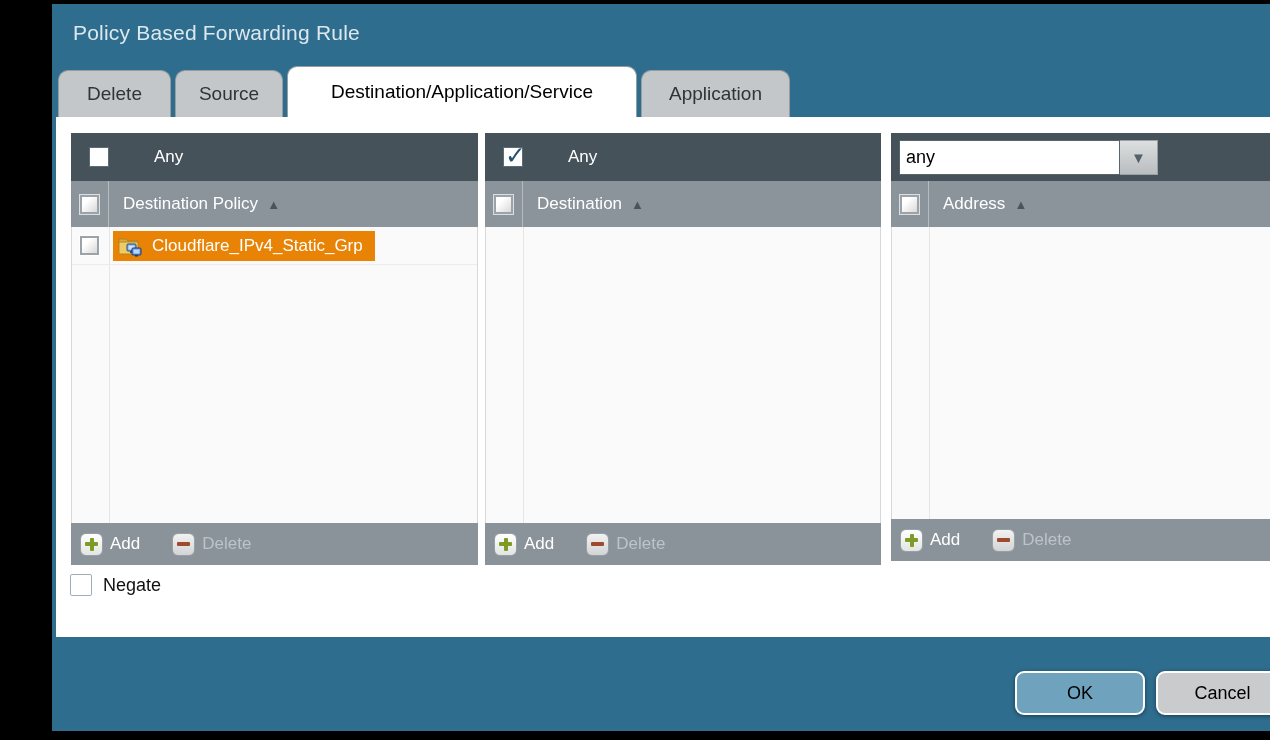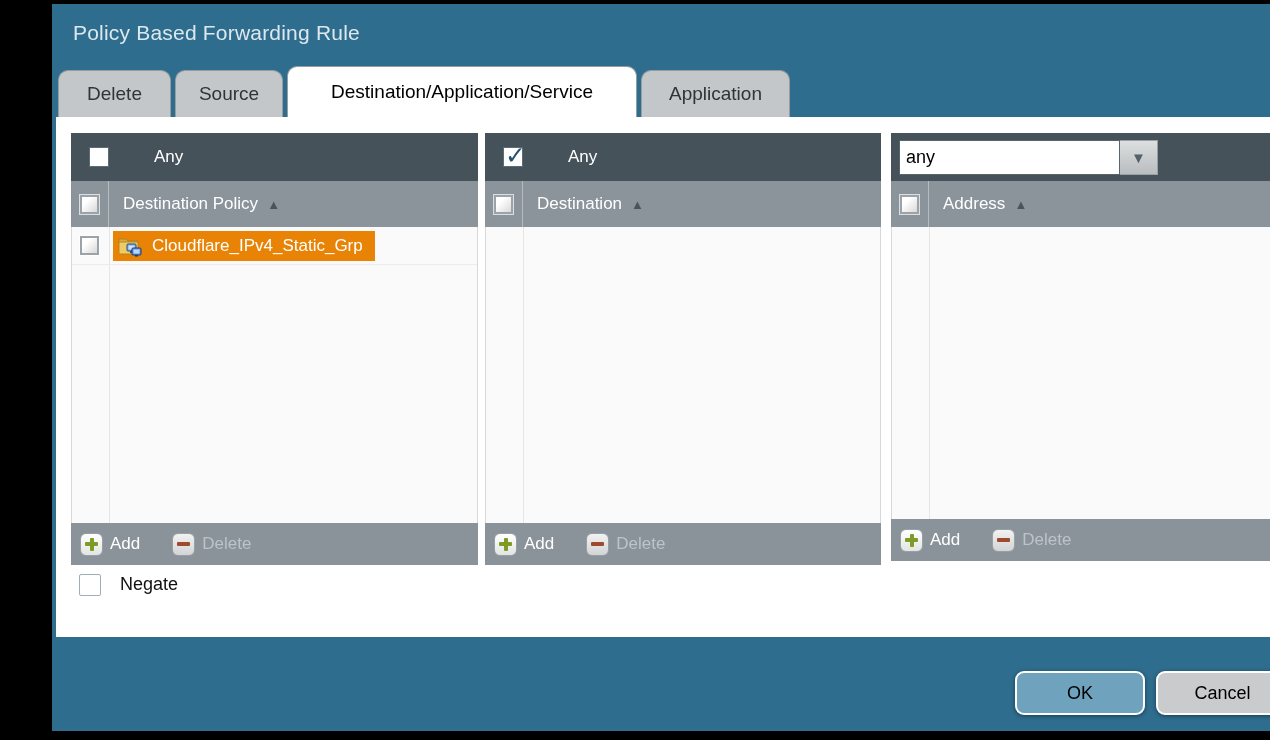--- a/index.html
+++ b/index.html
@@ -138,22 +138,22 @@
     font-size:18px; font-family:inherit; padding-left:6px; color:#000;
   }
   .dd .dd-btn {
     width:38px; height:35px; background:linear-gradient(#dcdfe0,#b9bdbf);
     border:1px solid #9aa0a3; border-left:none;
     display:flex; align-items:center; justify-content:center;
     color:#55606a; font-size:15px; cursor:pointer;
   }
   
   .negate-row {
-    position:absolute; left:23px; top:457px;
-    display:flex; gap:19px;
+    position:absolute; left:14px; top:457px;
+    display:flex; align-items:center; gap:11px;
   }
   .negate-row .lbl { font-size:18px; color:#111; }
   
   .btn {
     position:absolute; top:667px; height:44px;
     border:2px solid #fff; border-radius:9px;
     font-size:18px; font-family:inherit; color:#000; cursor:pointer;
     box-shadow:0 1px 4px rgba(0,0,0,0.45);
   }
   .btn.ok { left:963px; width:130px; background:#6fa3bd; }

